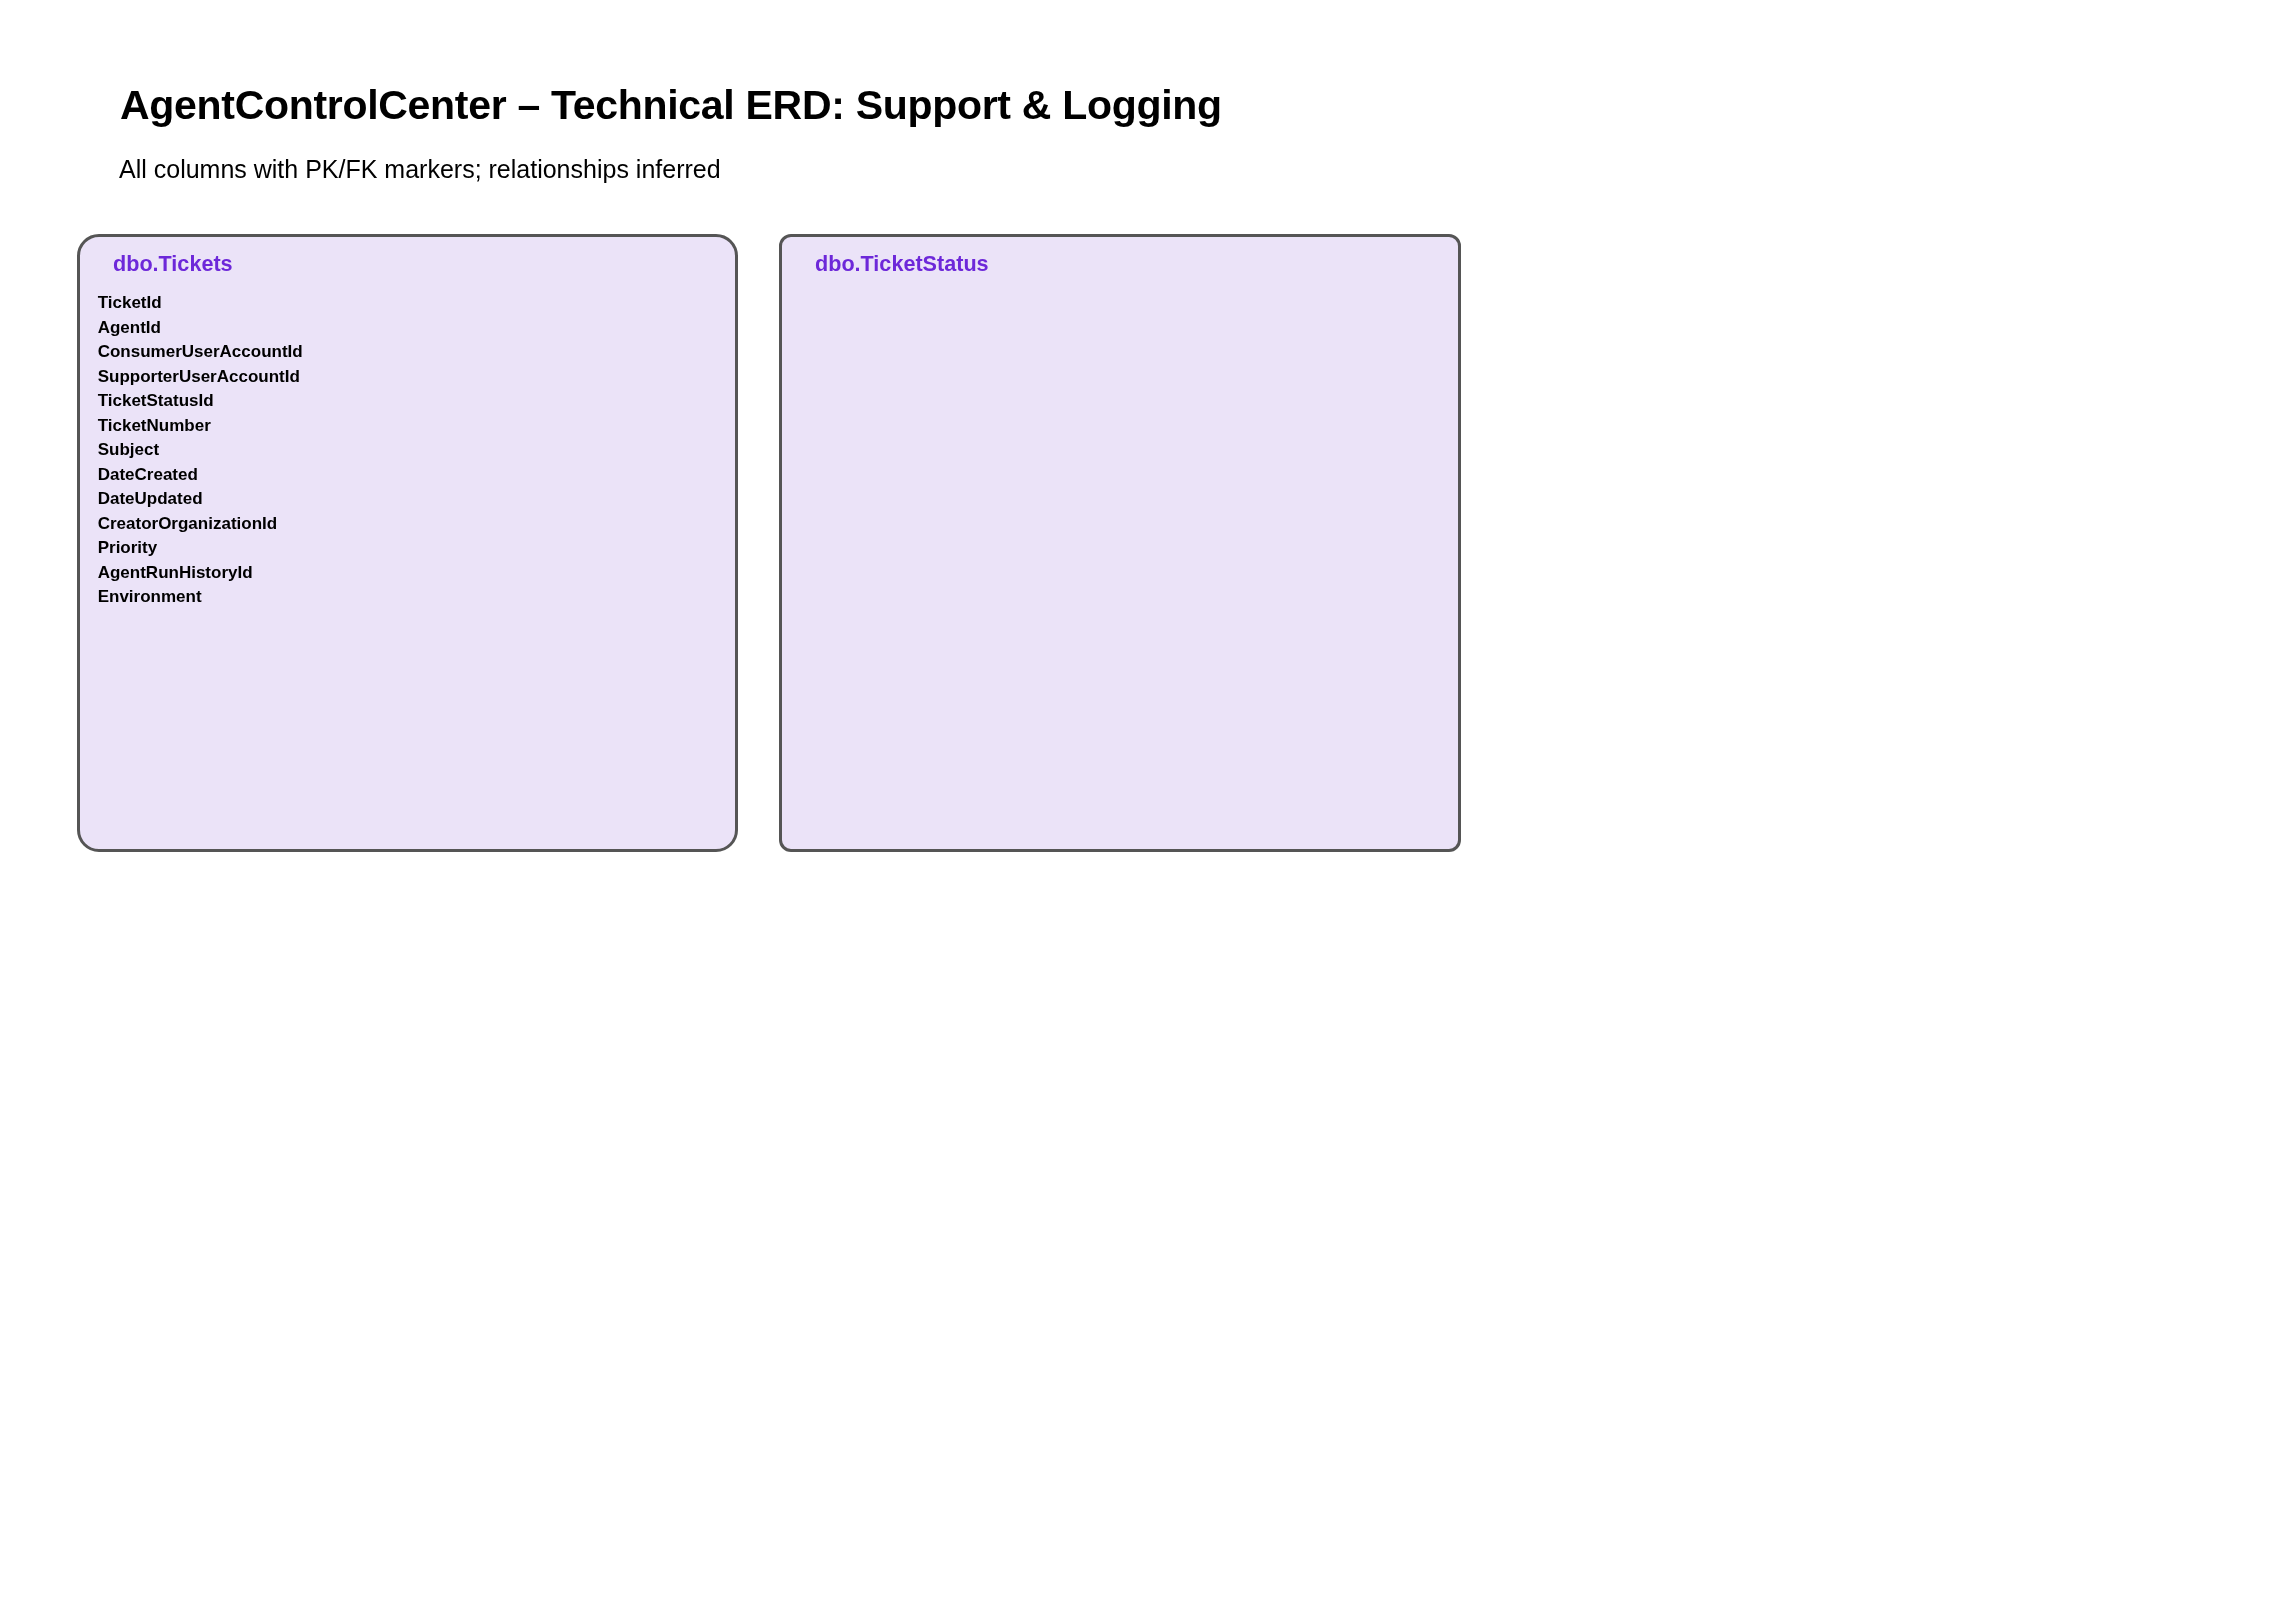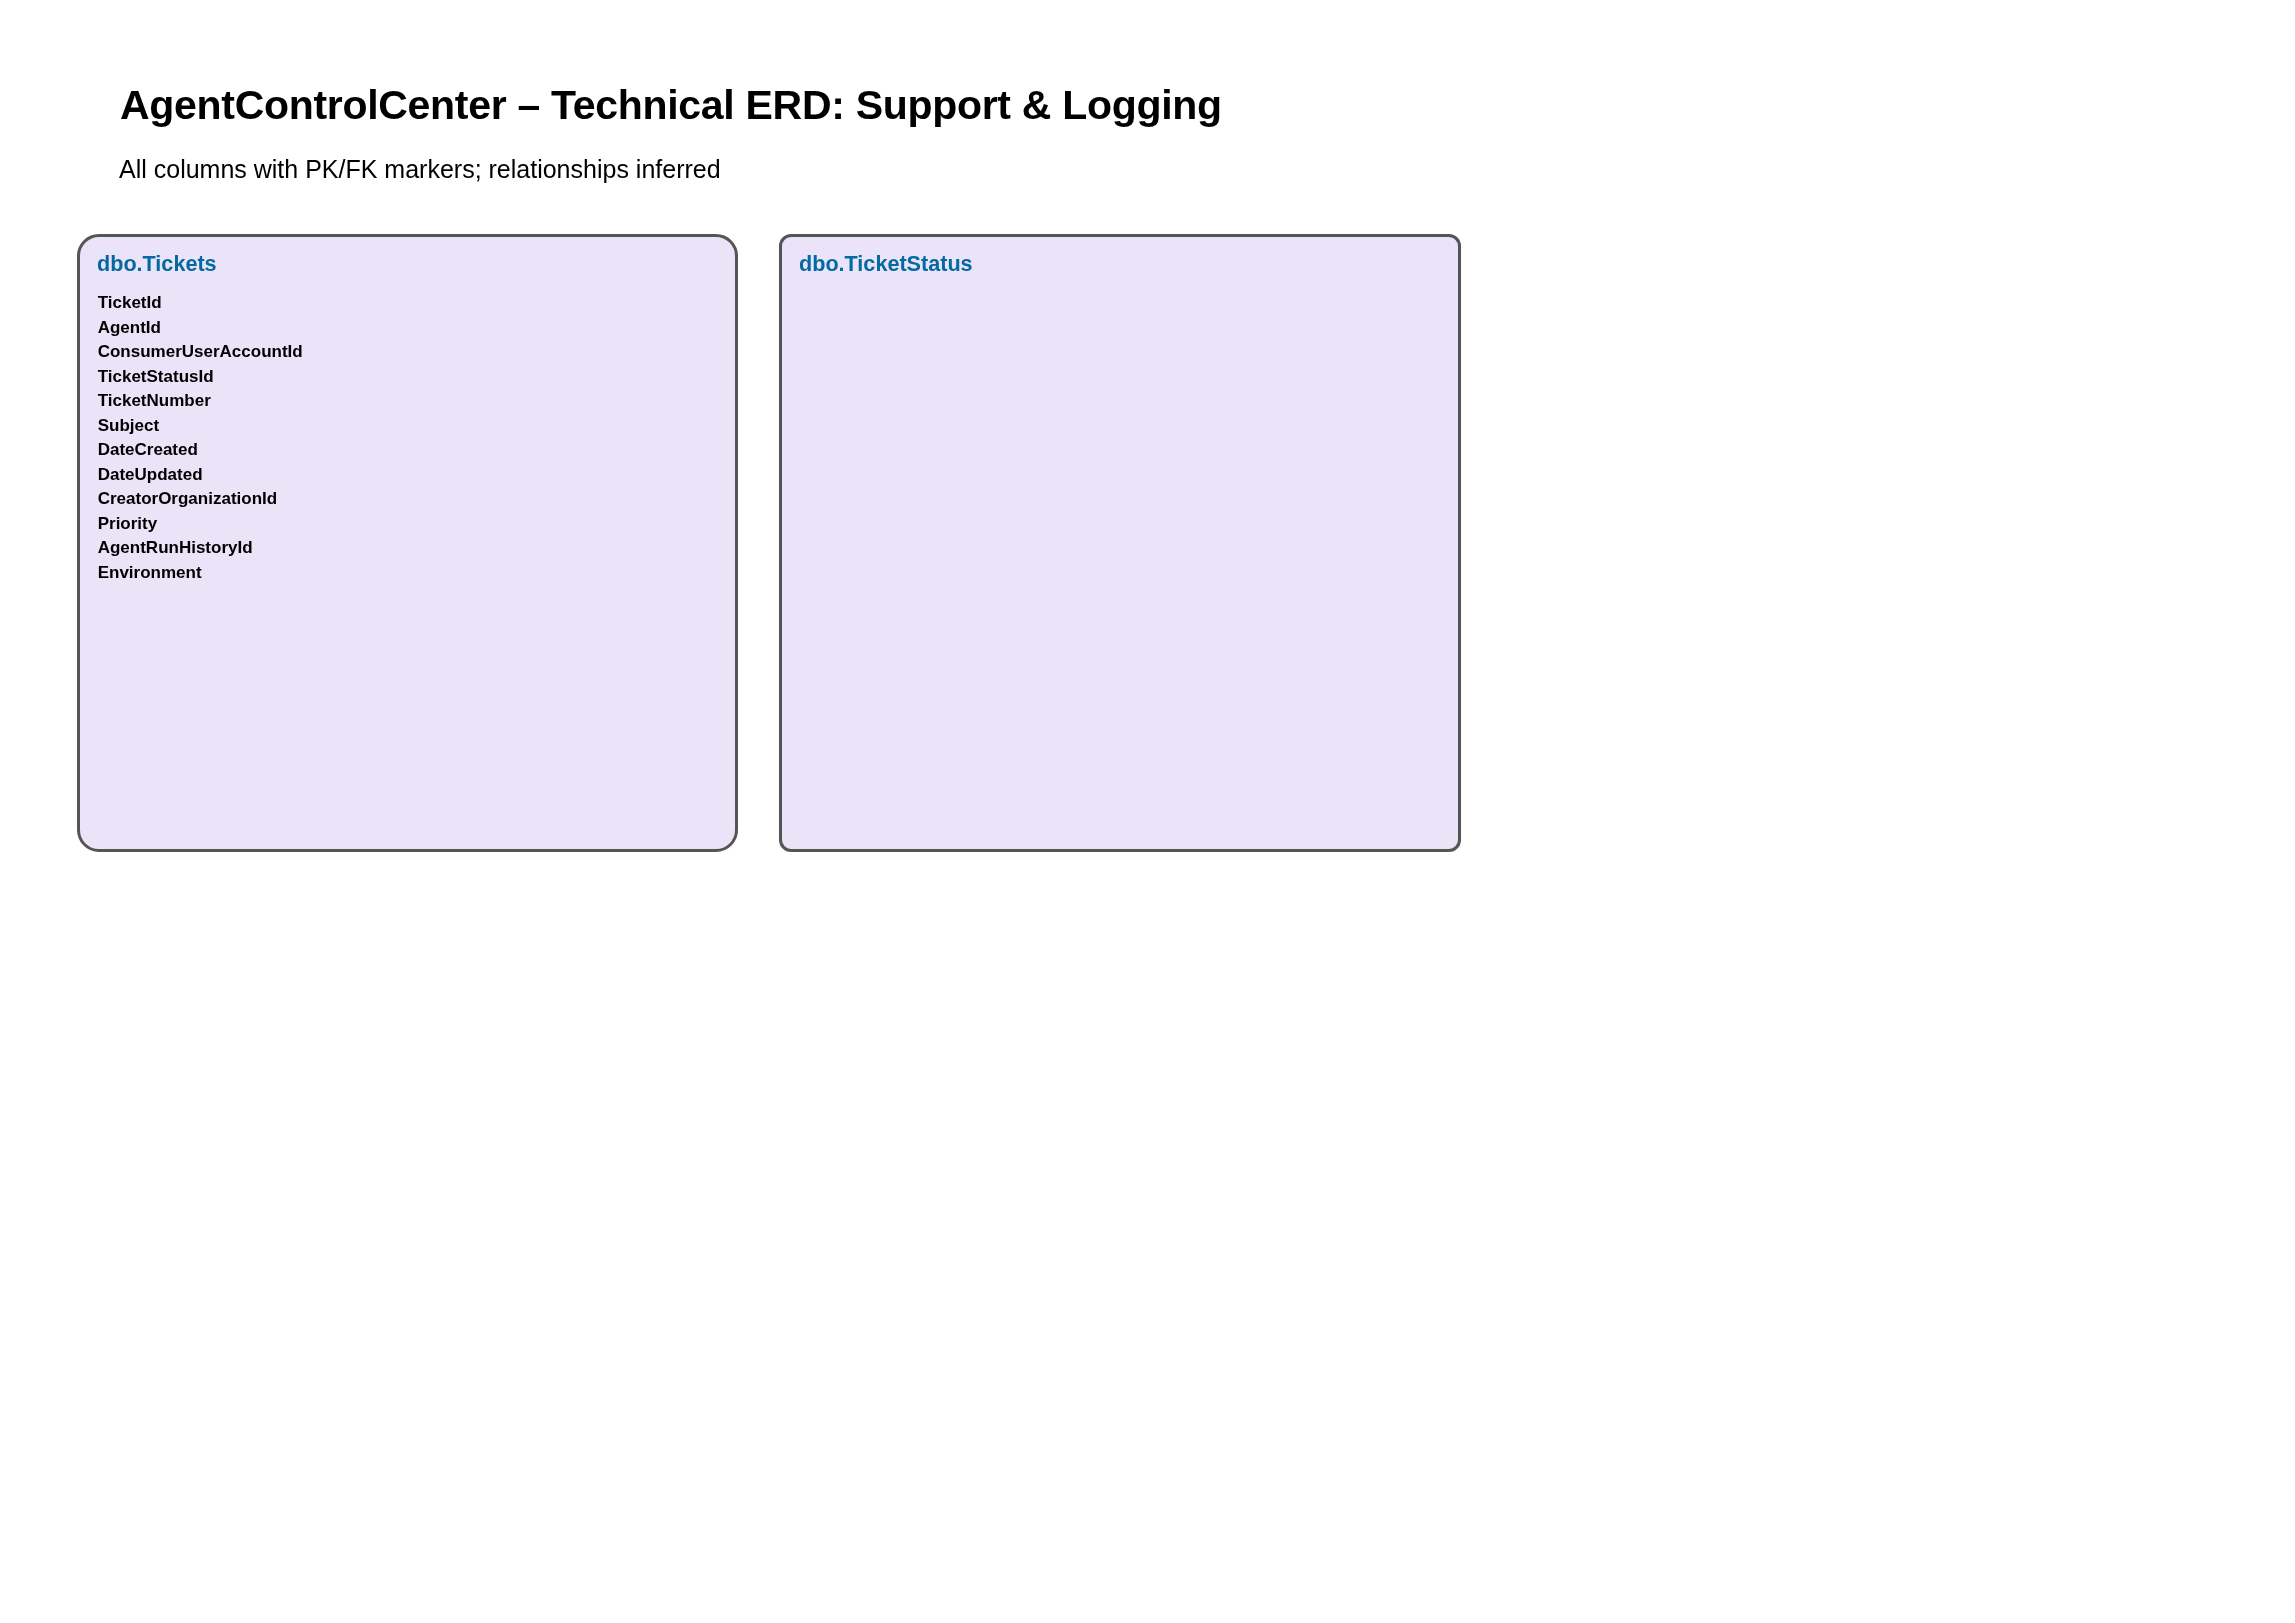--- a/index.html
+++ b/index.html
@@ -54,27 +54,27 @@
   }
   .entity-box {
     position: absolute;
     box-sizing: border-box;
     background: #EBE3F8;
     border: 3.3px solid #555555;
     border-radius: 22px;
   }
   .entity-header {
     position: absolute;
-    left: 17px;
+    left: 33px;
     top: 15.7px;
     font-size: 21.6px;
     font-weight: bold;
     line-height: 1.0;
     white-space: nowrap;
-    color: #0369a1;
+    color: #6d28d9;
   }
   .entity-columns {
     position: absolute;
     left: 17.7px;
     top: 54px;
     right: 7.9px;
   }
   .entity-column {
     font-size: 17px;
     font-weight: bold;
@@ -92,20 +92,21 @@
 
   <div id="diagram-subtitle">All columns with PK/FK markers; relationships inferred</div>
 
   <div id="entities-layer">
       <div class="entity-box" style="left: 77px; top: 234px; width: 661px; height: 618px; background: rgb(235, 227, 248); border: 3.3px solid rgb(85, 85, 85); border-radius: 22px;">
         <div class="entity-header">dbo.Tickets</div>
         <div class="entity-columns">
           <div class="entity-column">TicketId</div>
           <div class="entity-column">AgentId</div>
           <div class="entity-column">ConsumerUserAccountId</div>
+          <div class="entity-column">SupporterUserAccountId</div>
           <div class="entity-column">TicketStatusId</div>
           <div class="entity-column">TicketNumber</div>
           <div class="entity-column">Subject</div>
           <div class="entity-column">DateCreated</div>
           <div class="entity-column">DateUpdated</div>
           <div class="entity-column">CreatorOrganizationId</div>
           <div class="entity-column">Priority</div>
           <div class="entity-column">AgentRunHistoryId</div>
           <div class="entity-column">Environment</div>
         </div>

